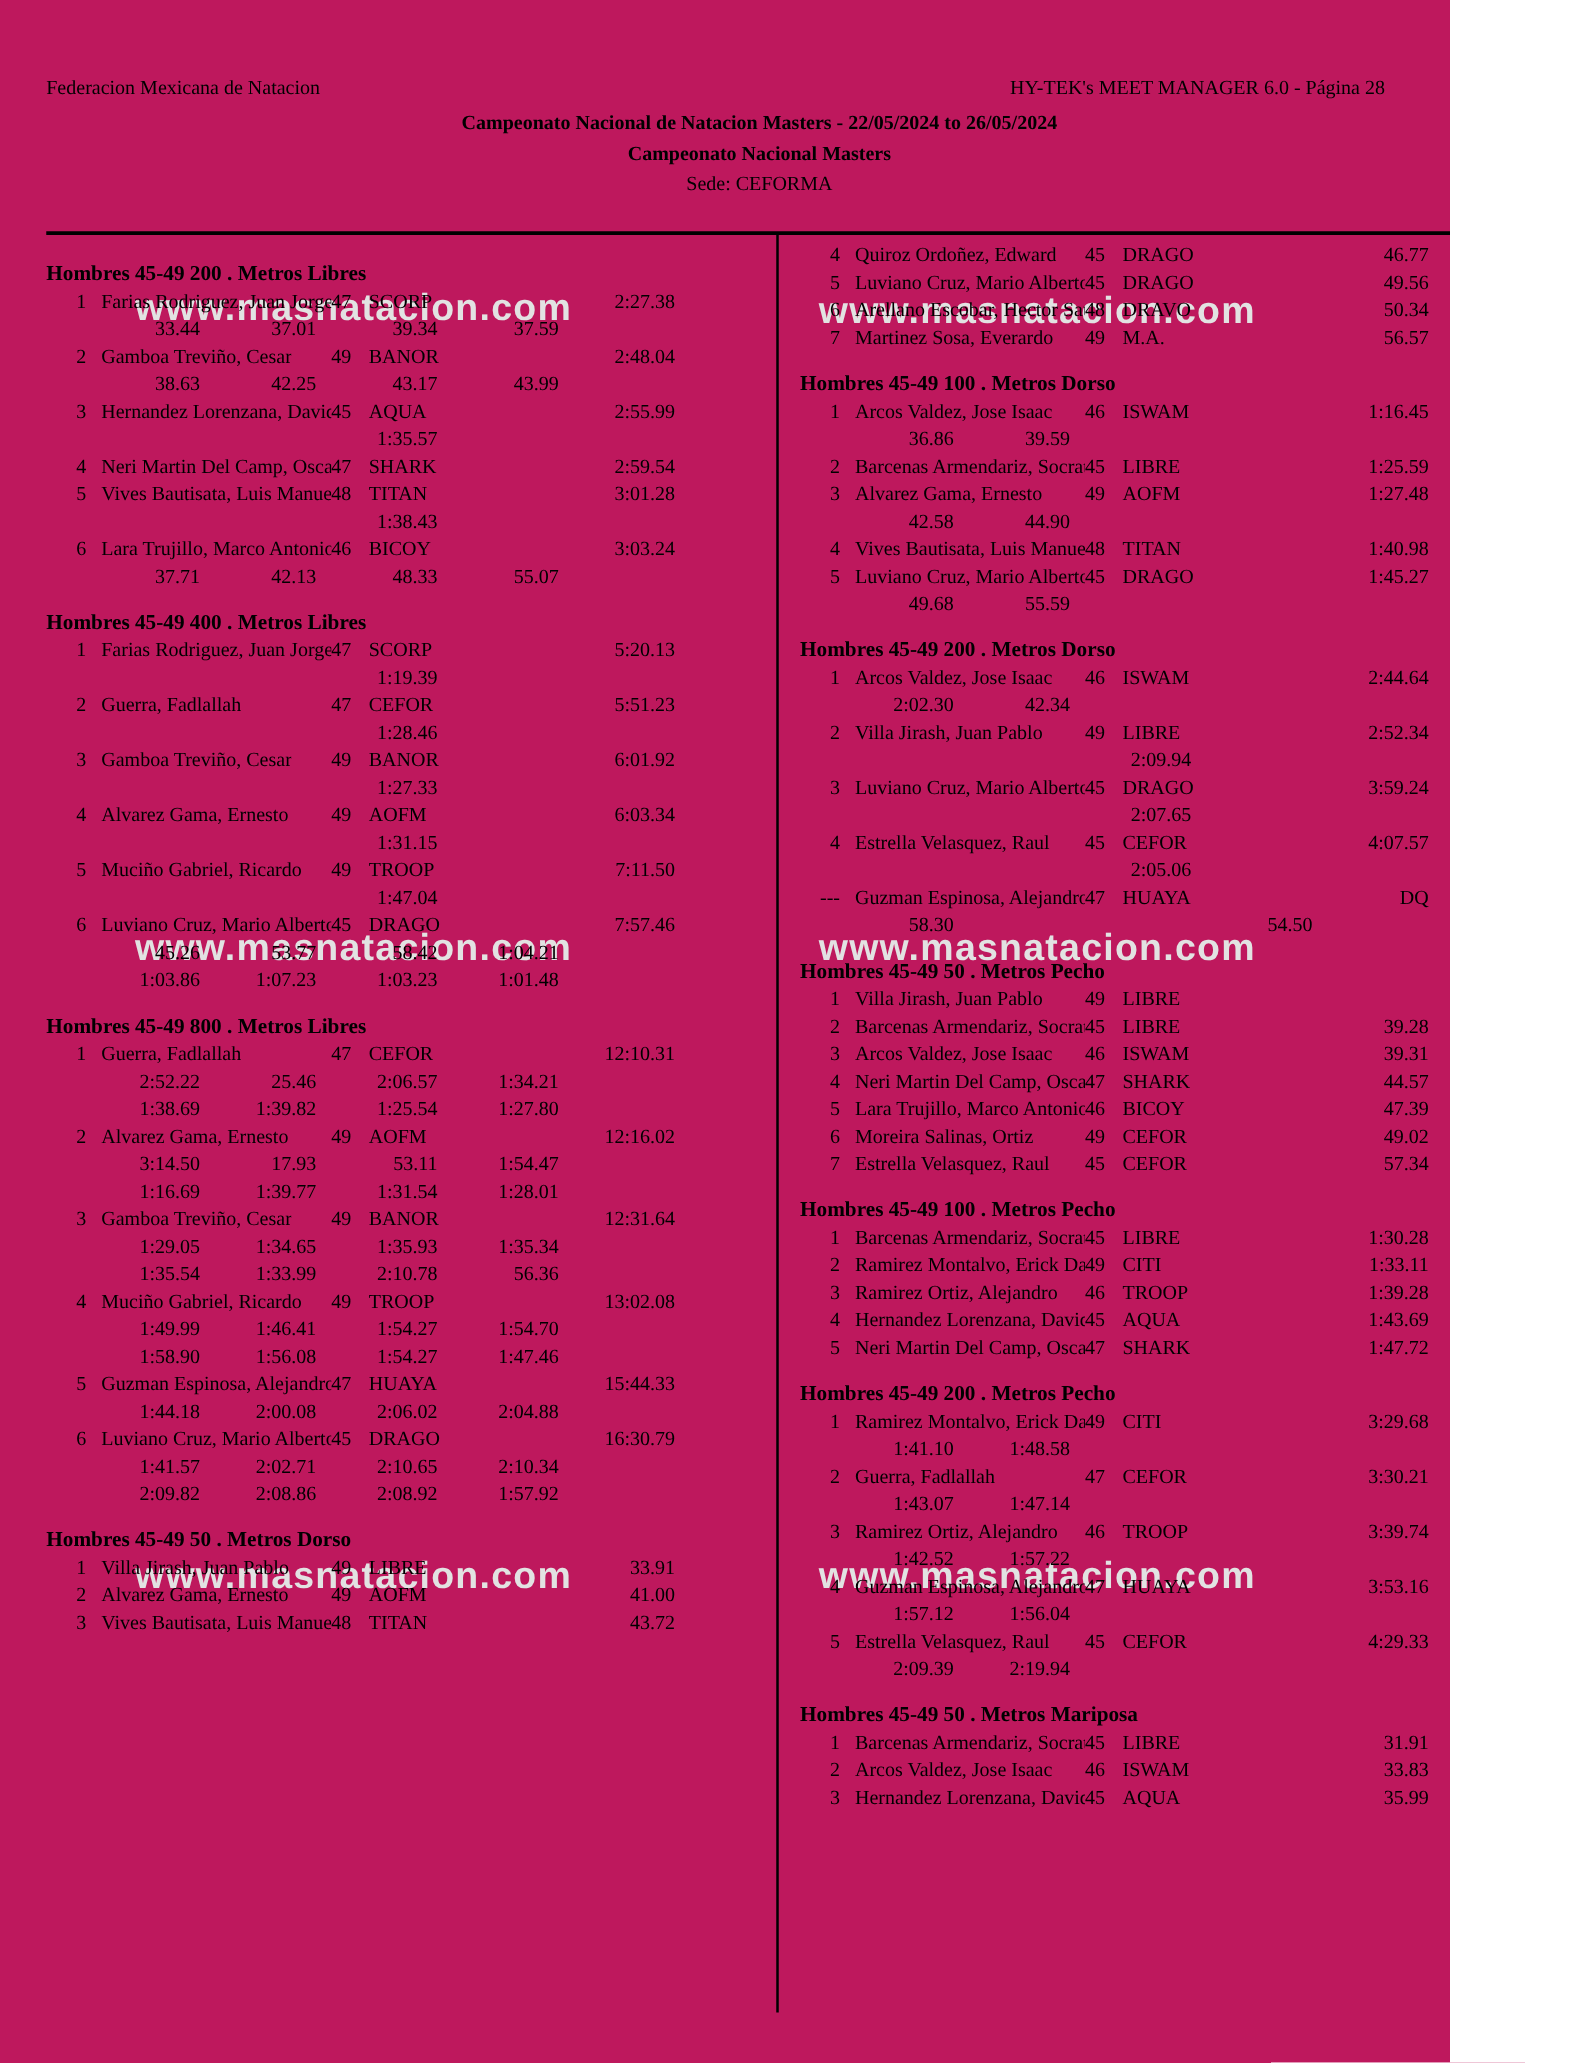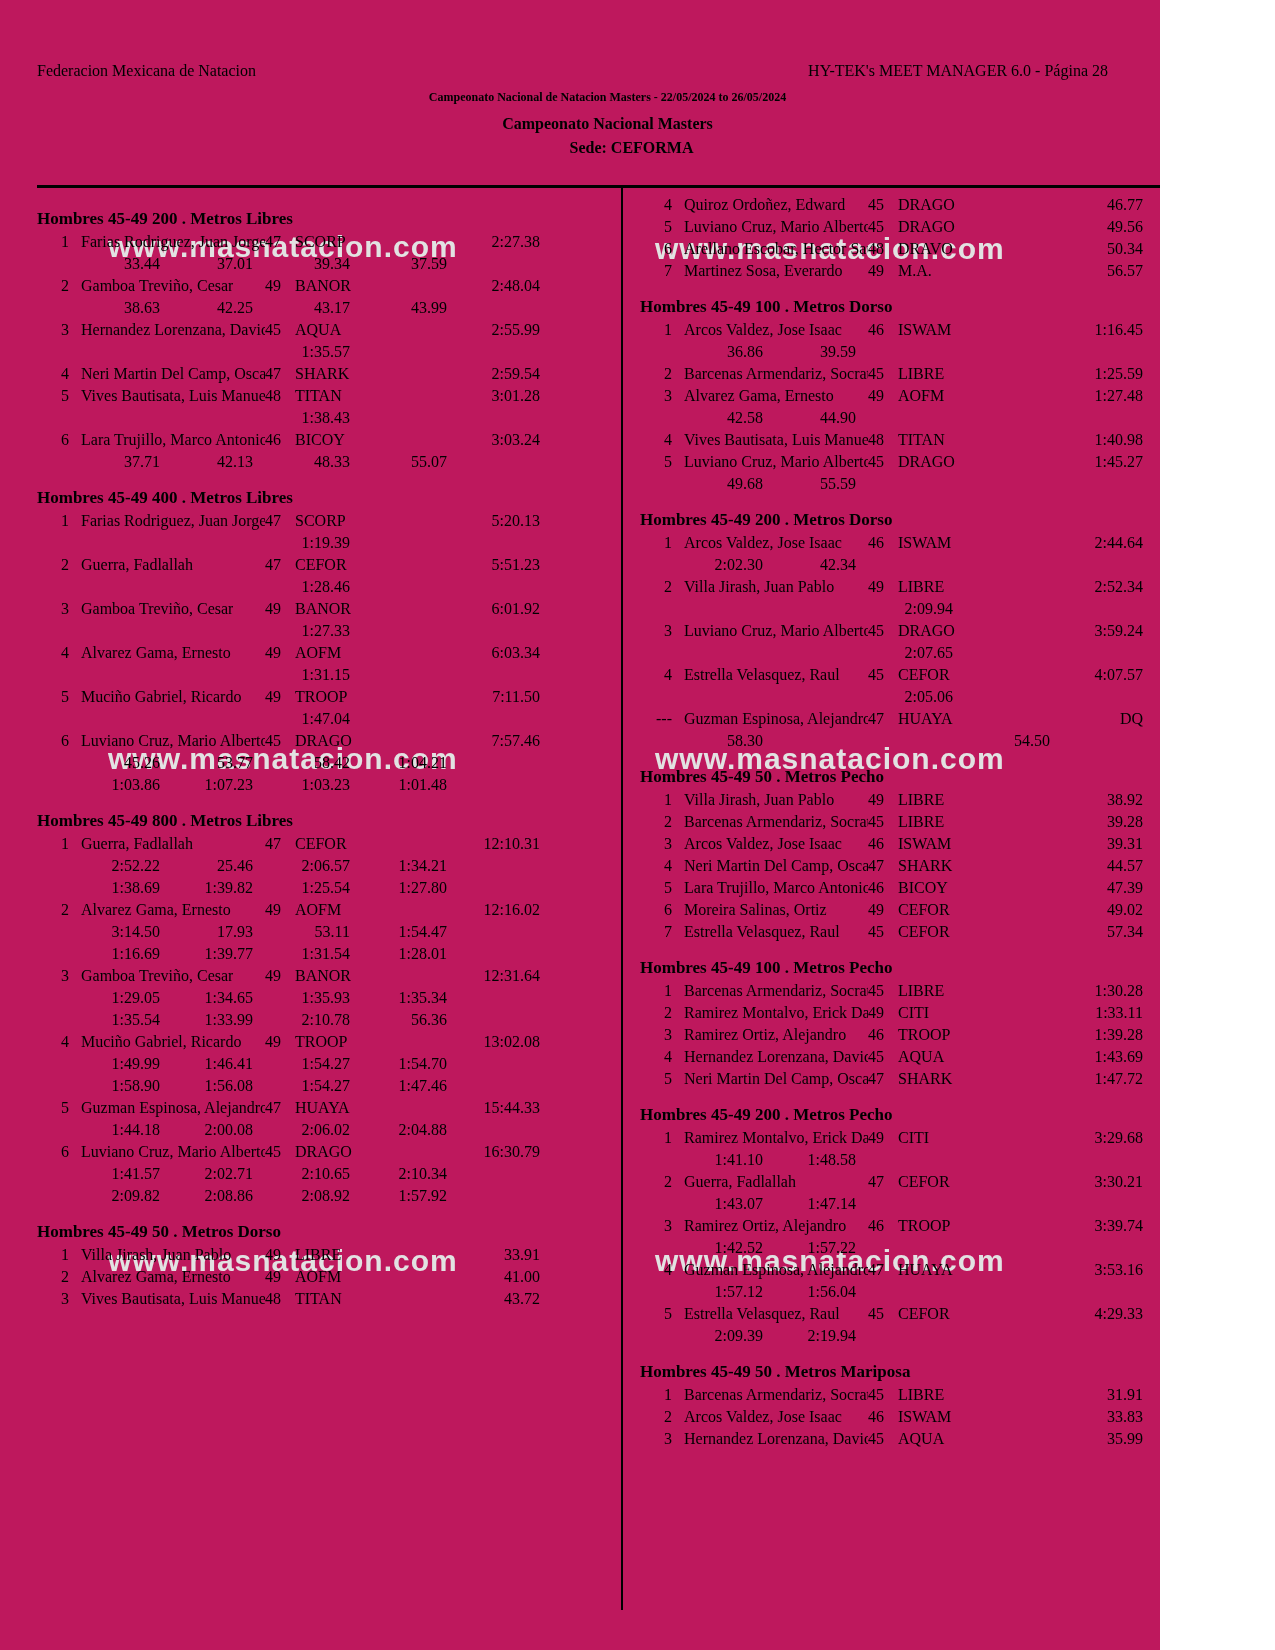--- a/index.html
+++ b/index.html
@@ -8,23 +8,23 @@
     width:1144px;height:1650px;
     background:#be185d;
     color:#000;
     font-family:"Liberation Serif","DejaVu Serif",serif;
     overflow:hidden;
     padding-left:16px;
   }
   
   .hdr-left{position:absolute;left:37px;top:62px;font-size:16px;}
   .hdr-right{position:absolute;left:0;top:62px;width:1108px;text-align:right;font-size:16px;}
-  .hdr-title{position:absolute;left:0;top:90px;width:1215px;text-align:center;font-weight:bold;font-size:12px;}
+  .hdr-title{position:absolute;left:0;top:90px;width:1215px;text-align:center;font-weight:bold;font-size:16px;}
   .hdr-subtitle{position:absolute;left:0;top:115px;width:1215px;text-align:center;font-weight:bold;font-size:16px;}
-  .hdr-venue{position:absolute;left:0;top:139px;width:1215px;text-align:center;font-weight:bold;font-size:16px;margin-left:24px;}
+  .hdr-venue{position:absolute;left:0;top:139px;width:1215px;text-align:center;font-weight:normal;font-size:16px;}
   .hdr-results{position:absolute;left:0;top:162px;width:1215px;text-align:center;font-weight:bold;font-size:16px;}
   .hdr-results span{border-bottom:1.5px solid #000;padding:0 2px;}
   .top-rule{position:absolute;left:37px;top:185px;width:1208px;height:3px;background:#000;}
   .col-divider{position:absolute;left:621px;top:188px;width:2px;height:1422px;background:#000;}
 
   
   .col{position:absolute;top:194px;}
   .col-left{left:37px;width:575px;}
   .col-right{left:640px;width:605px;}
 
@@ -474,21 +474,20 @@
       <div class="row">
         <span class="scell c0">58.30</span>
         <span class="scell c3">54.50</span>
       </div>
       <div class="event-title">Hombres 45-49 50 . Metros Pecho</div>
       <div class="row">
         <span class="place">1</span>
         <span class="name">Villa Jirash, Juan Pablo</span>
         <span class="age">49</span>
         <span class="team">LIBRE</span>
-        <span class="time">38.92</span>
       </div>
       <div class="row">
         <span class="place">2</span>
         <span class="name">Barcenas Armendariz, Socrate</span>
         <span class="age">45</span>
         <span class="team">LIBRE</span>
         <span class="time">39.28</span>
       </div>
       <div class="row">
         <span class="place">3</span>

